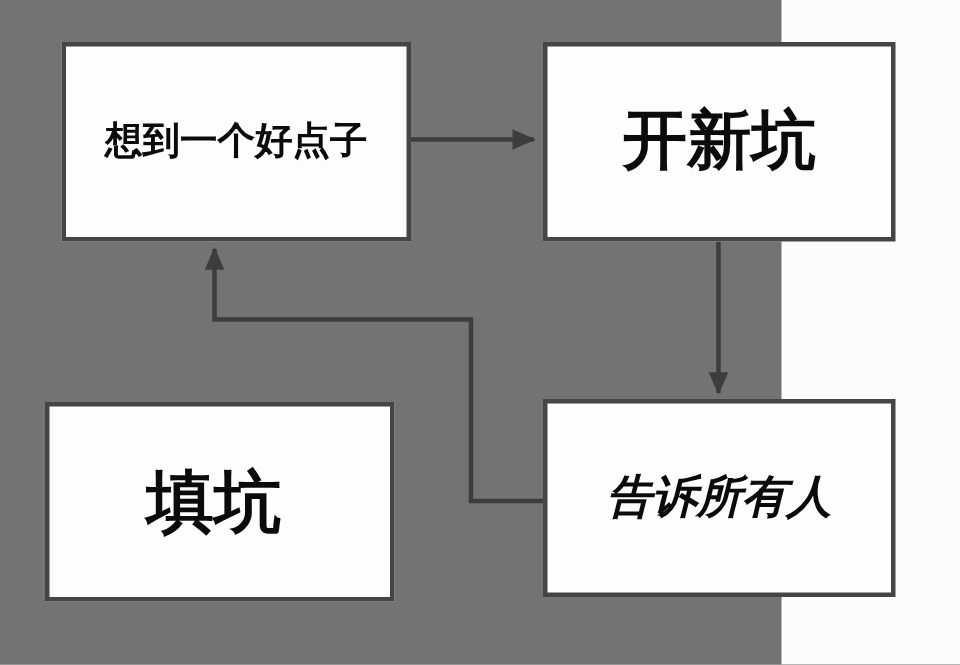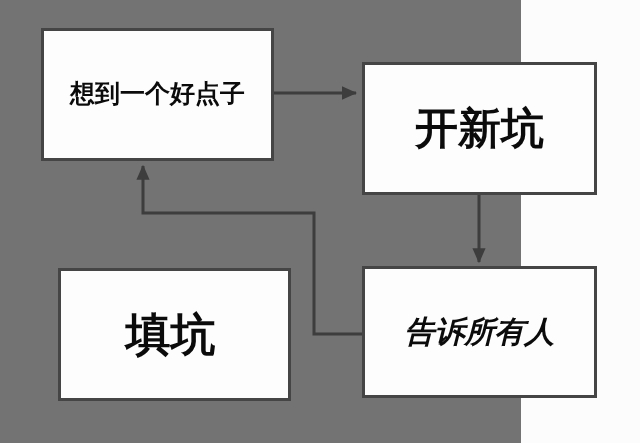--- a/index.html
+++ b/index.html
@@ -42,22 +42,22 @@
     color: #0b0b0b;
     font-weight: bold;
     line-height: 1.05;
     letter-spacing: 0px;
     white-space: nowrap;
     text-align: center;
     font-family: "DejaVu Sans", "Liberation Sans", sans-serif;
   }
   
   #node-idea      { left: 41px;  top: 28px;  width: 233px; height: 133px; }
-  #node-newpit    { left: 362px; top: 28px;  width: 235px; height: 133px; margin-top: 34px; }
-  #node-fillpit   { left: 58px;  top: 268px; width: 233px; height: 133px; }
+  #node-newpit    { left: 362px; top: 28px;  width: 235px; height: 133px; }
+  #node-fillpit   { left: 30px;  top: 268px; width: 233px; height: 133px; }
   #node-telleveryone { left: 362px; top: 266px; width: 235px; height: 132px; }
 
   
   #node-idea .node-label        { font-size: 25px; }
   #node-newpit .node-label      { font-size: 43px; }
   #node-fillpit .node-label     { font-size: 45px; margin-right: 8px; }
   #node-telleveryone .node-label{ font-size: 30px; font-style: italic; }
 </style>
 </head>
 <body>

